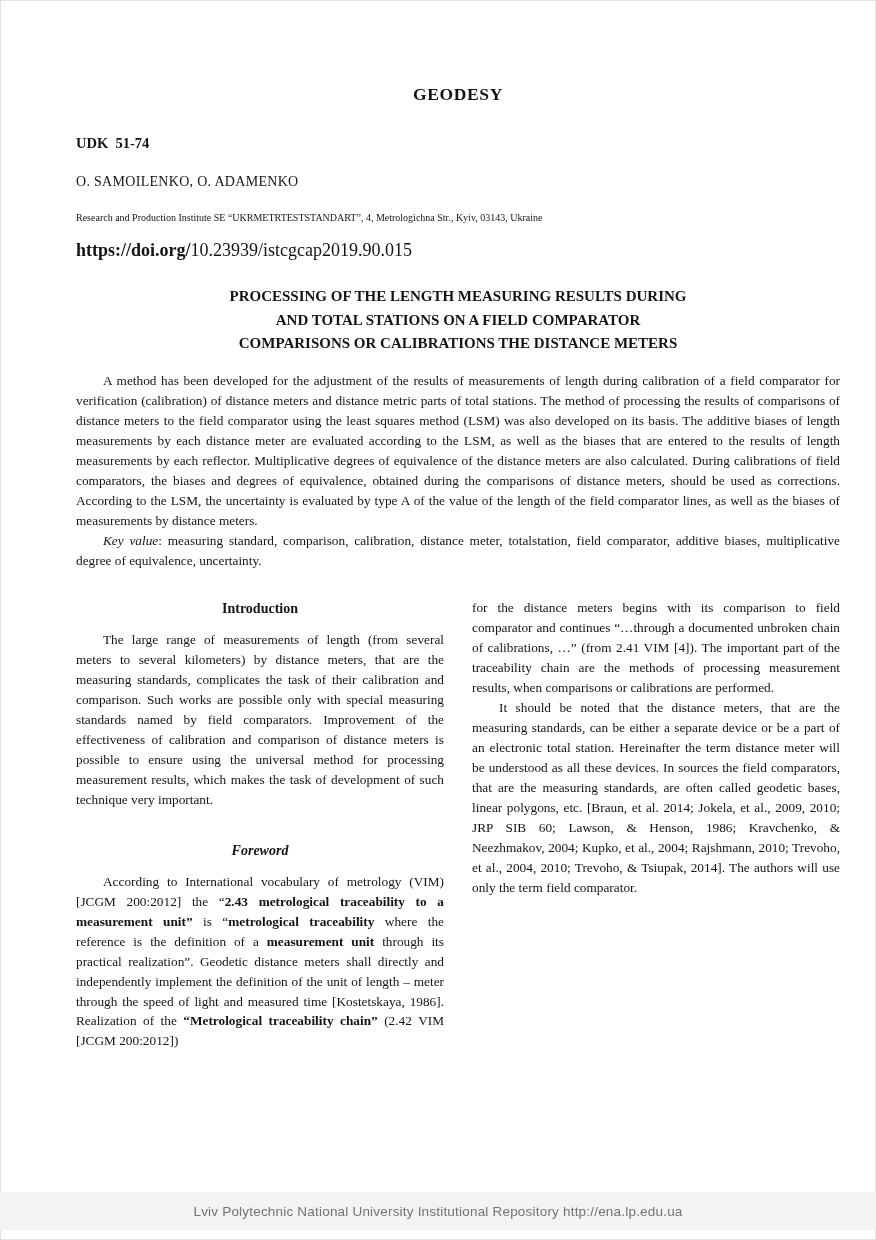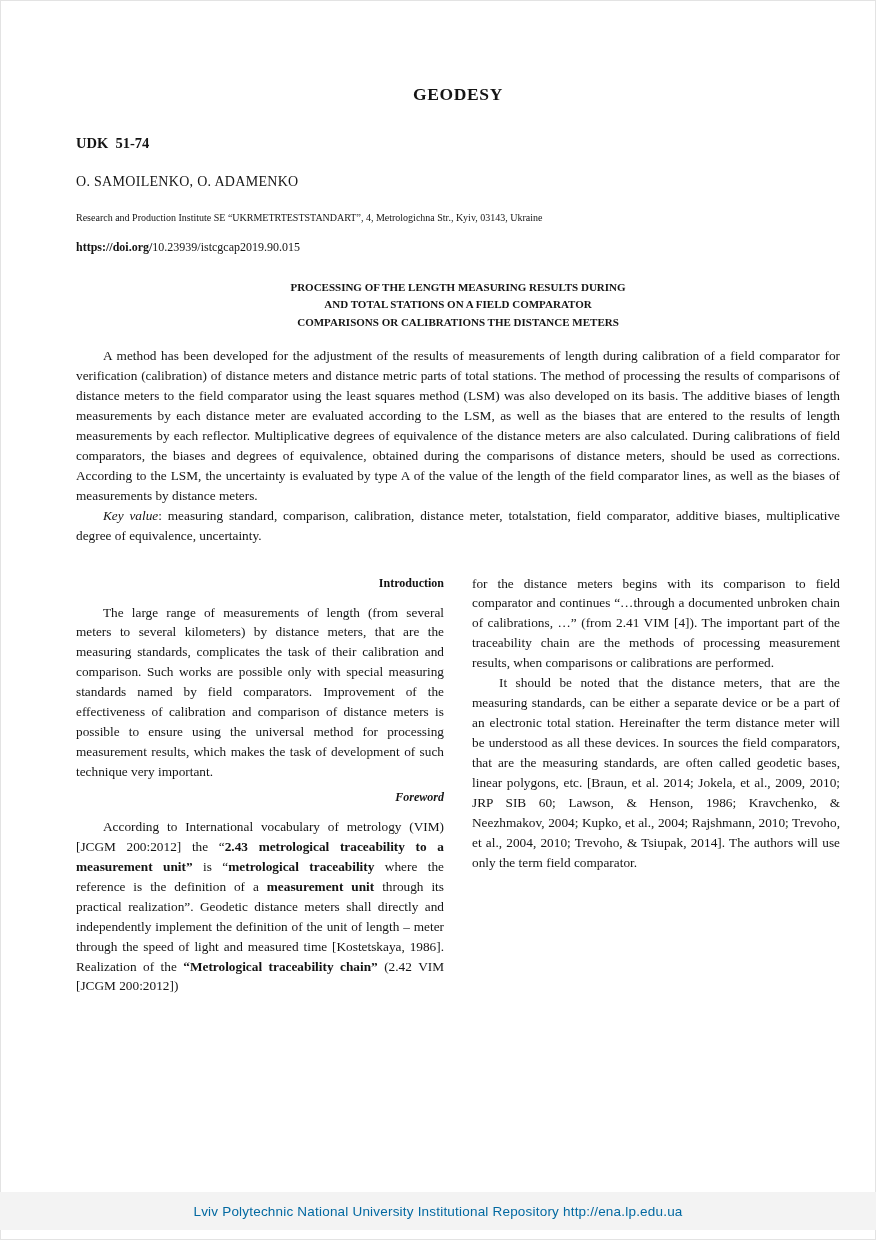--- a/index.html
+++ b/index.html
@@ -20,55 +20,55 @@
   }
   .udk {
     font-weight: bold; font-size: 14.5px;
     white-space: pre-wrap; margin-bottom: 22px;
   }
   .authors {
     font-size: 14px; letter-spacing: 0.3px;
     margin-bottom: 22px;
   }
   .affiliation { font-size: 10px; margin-bottom: 17px; }
-  .doi { font-size: 12px; margin-bottom: 24px; }
+  .doi { font-size: 18px; margin-bottom: 24px; }
   .doi-prefix { font-weight: bold; }
 
   .paper-title {
     text-align: center; font-weight: bold;
-    font-size: 11px; line-height: 1.58;
+    font-size: 15px; line-height: 1.58;
     margin-bottom: 15px;
   }
   .paper-title span { display: block; }
 
   .abstract, .keywords, .col {
     font-size: 13.3px; line-height: 1.5; text-align: justify;
   }
   .abstract { text-indent: 27px; }
   .keywords { text-indent: 27px; }
 
   .columns { display: flex; gap: 28px; margin-top: 28px; }
   .col { flex: 1 1 0; min-width: 0; }
   .col p { text-indent: 27px; }
   .col p.no-indent { text-indent: 0; }
 
   .col-heading {
-    text-align: right; font-weight: bold; font-size: 12px;
+    text-align: center; font-weight: bold; font-size: 14px;
     margin-bottom: 11px; text-indent: 0;
   }
-  .col-heading.italic { font-style: italic; margin-top: 6px; }
+  .col-heading.italic { font-style: italic; margin-top: 30px; }
 
   .footer-band {
     position: absolute; left: 0; right: 0; bottom: 10px;
     height: 38px; background: #f3f3f3;
     display: flex; align-items: center; justify-content: center;
   }
   .footer-text {
     font-family: "Liberation Sans", sans-serif;
-    font-size: 13.5px; color: #0369a1; letter-spacing: 0.2px;
+    font-size: 13.5px; color: #737373; letter-spacing: 0.2px;
   }
 </style>
 </head>
 <body>
 
 <div class="page">
 
   <div class="journal-section">GEODESY</div>
 
   <div class="udk">UDK  51-74</div>

